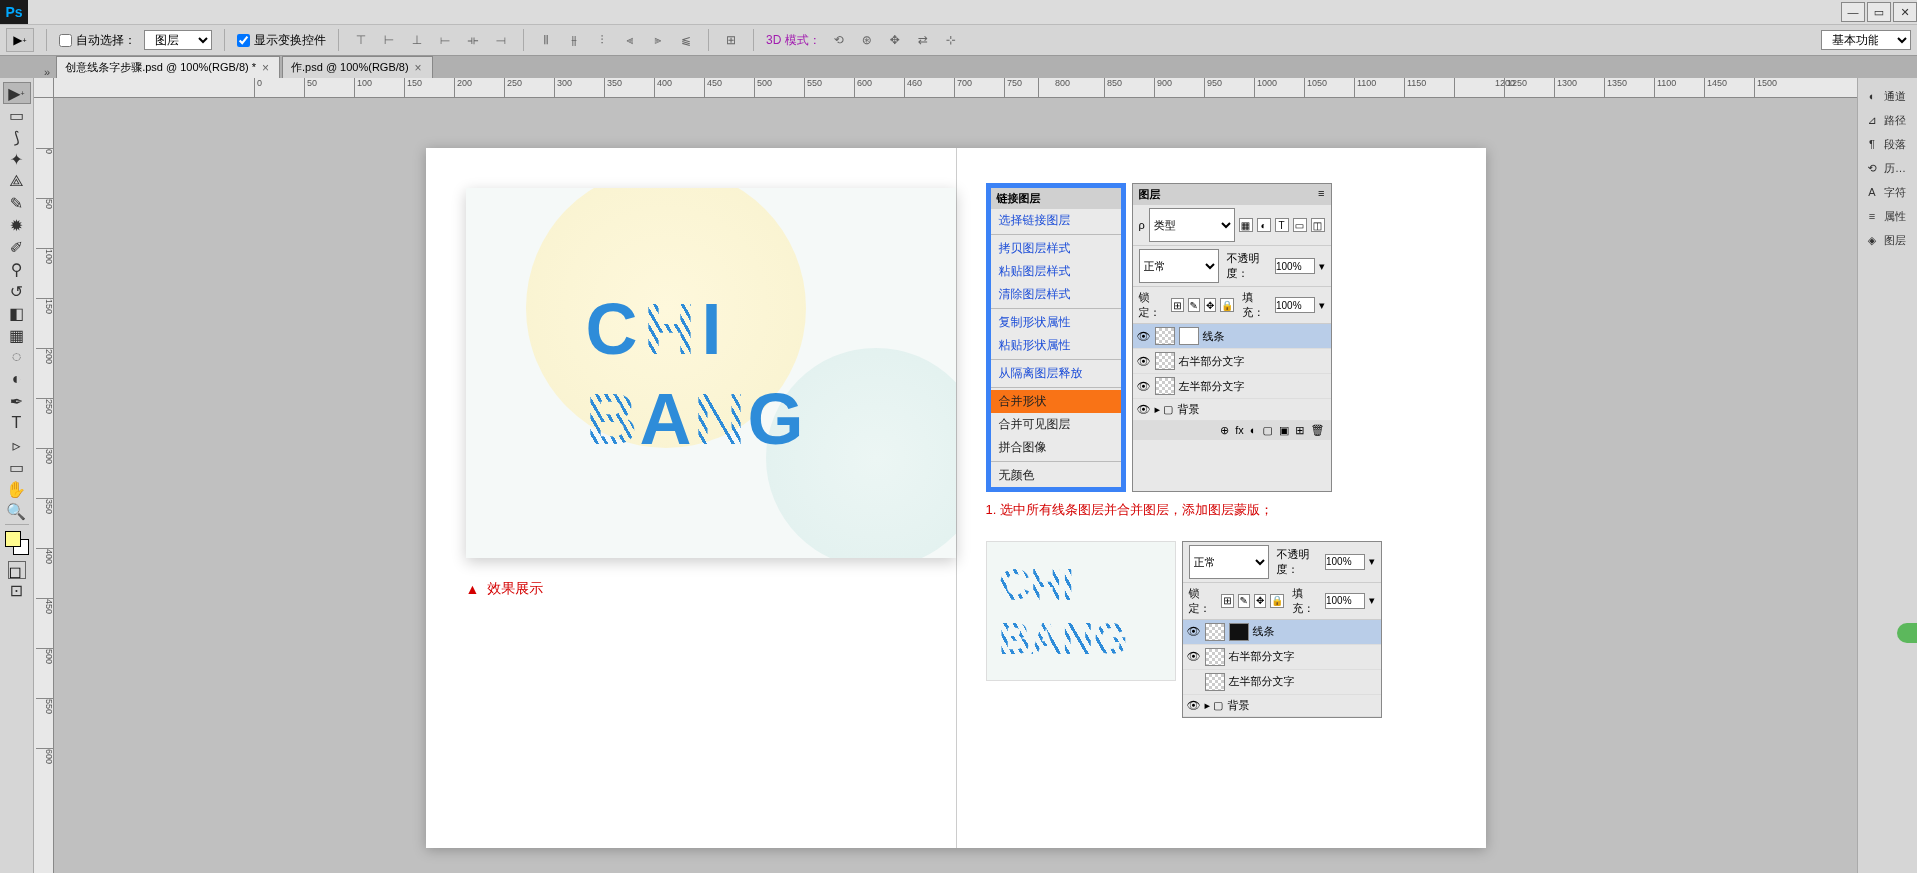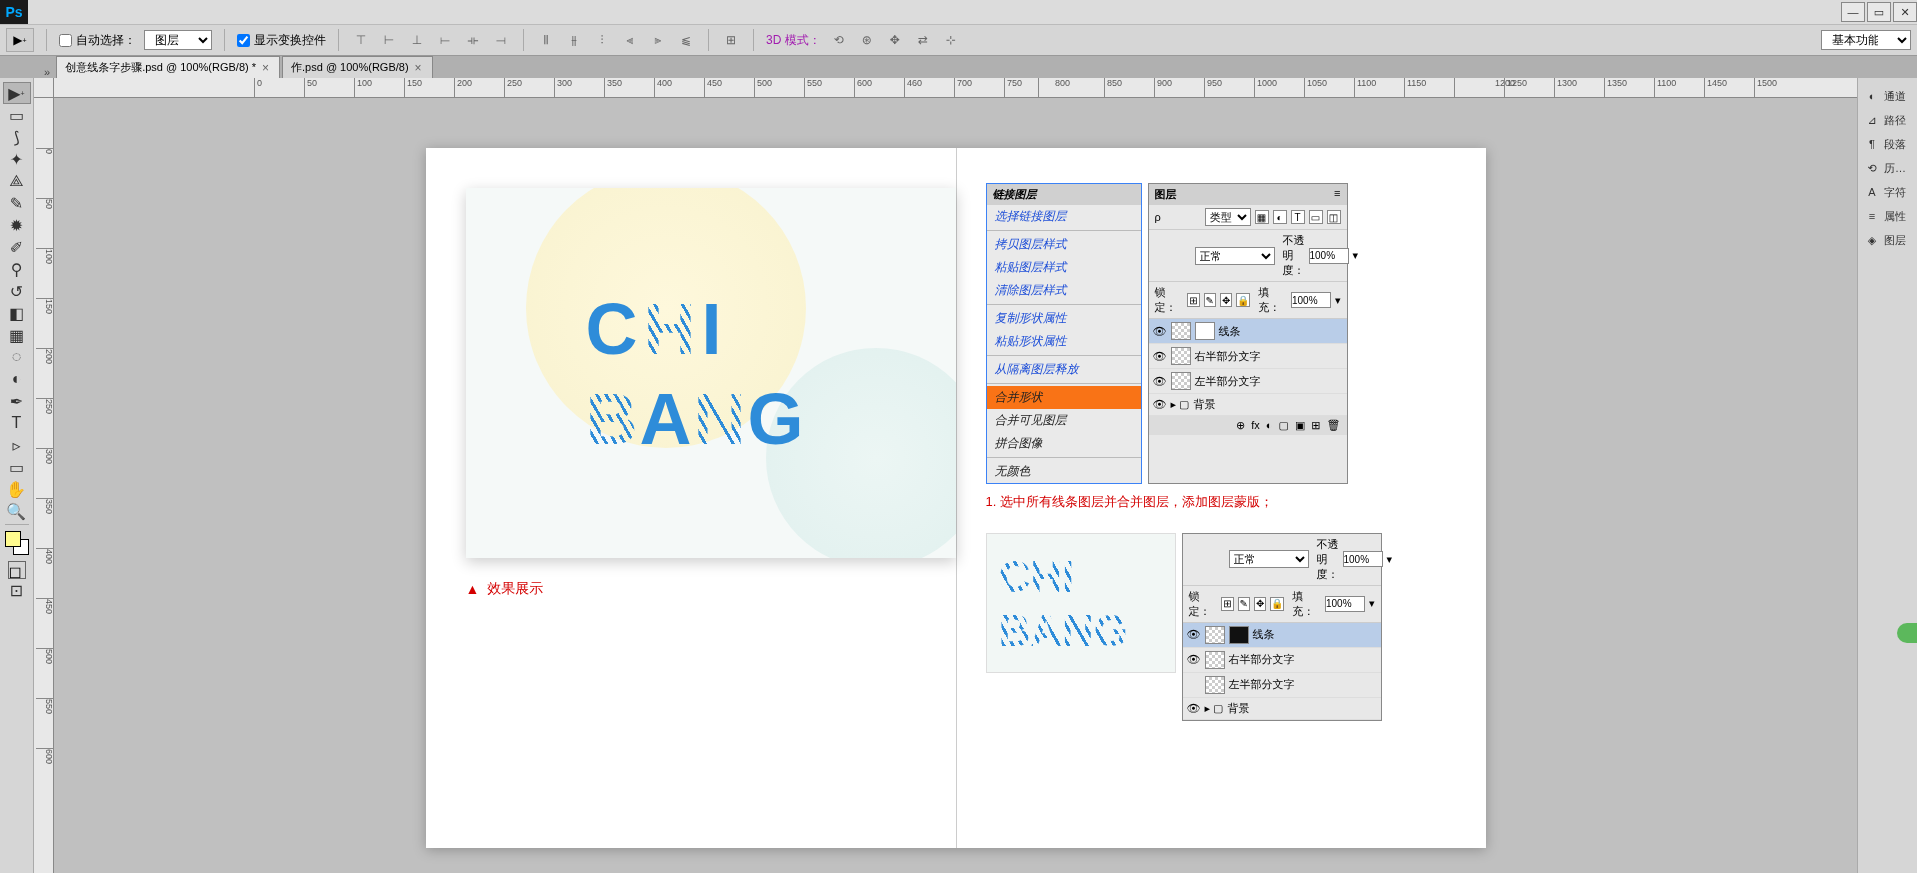--- a/index.html
+++ b/index.html
@@ -62,32 +62,32 @@
 .chi { font-size: 72px; left: 120px; top: 100px; letter-spacing: 6px; }
 .bang { font-size: 72px; left: 120px; top: 190px; letter-spacing: 2px; }
 .stripes { background: repeating-linear-gradient(60deg, #2e8cd9 0 3px, transparent 3px 8px); -webkit-background-clip: text; background-clip: text; color: transparent; }
 .caption { margin-top: 22px; color: #d40000; font-size: 14px; display: flex; align-items: center; gap: 8px; }
 .caption .tri { color: #d40000; }
 
 .page-right { position: absolute; left: 560px; top: 35px; width: 460px; }
 .step-row { display: flex; gap: 6px; margin-bottom: 6px; }
 
 
-.ctxmenu { background: #eaeaea; border: 1px solid #3b82f6; width: 156px; font-size: 12px; font-style: italic; }
+.ctxmenu { background: #eaeaea; border: 5px solid #3b82f6; width: 140px; font-size: 12px; }
 .ctxmenu-head { background: #d0d0d0; padding: 3px 6px; font-size: 11px; font-weight: bold; }
 .ctxmenu .mi { padding: 3px 8px; color: #1d4ed8; }
 .ctxmenu .sep { height: 1px; background: #bbb; margin: 2px 0; }
 .ctxmenu .mi.hl { background: #f97316; color: #fff; }
 .ctxmenu .mi.en { color: #222; }
 
 
 .layers-panel { background: #e8e8e8; border: 1px solid #888; width: 200px; font-size: 11px; }
 .lp-tab { background: #d0d0d0; padding: 3px 6px; font-weight: bold; display: flex; justify-content: space-between; }
 .lp-row { display: flex; align-items: center; gap: 4px; padding: 3px 6px; border-bottom: 1px solid #ccc; }
-.lp-select { flex: 1; height: 18px; border: 1px solid #888; background: #fff; font-size: 11px; margin-left: 40px; }
+.lp-select { flex: 1; height: 34px; border: 1px solid #888; background: #fff; font-size: 11px; }
 .lp-icon { width: 14px; height: 14px; border: 1px solid #888; display: inline-flex; align-items: center; justify-content: center; font-size: 10px; background: #fff; }
 .lp-layers { max-height: 130px; overflow: hidden; }
 .lp-layer { display: flex; align-items: center; padding: 3px 4px; gap: 4px; border-bottom: 1px solid #ddd; }
 .lp-layer.sel { background: #b9cde8; }
 .lp-eye { width: 14px; text-align: center; }
 .lp-thumb { width: 20px; height: 18px; background: #fff; border: 1px solid #888; background-image: linear-gradient(45deg,#ccc 25%,transparent 25%,transparent 75%,#ccc 75%),linear-gradient(45deg,#ccc 25%,transparent 25%,transparent 75%,#ccc 75%); background-size: 6px 6px; background-position: 0 0, 3px 3px; }
 .lp-mask { width: 20px; height: 18px; background: #fff; border: 1px solid #888; }
 .lp-bottom { background: #dcdcdc; padding: 3px 6px; display: flex; gap: 6px; justify-content: flex-end; }
 
 .step-text { color: #d40000; font-size: 13px; margin: 8px 0 20px; line-height: 1.6; }

